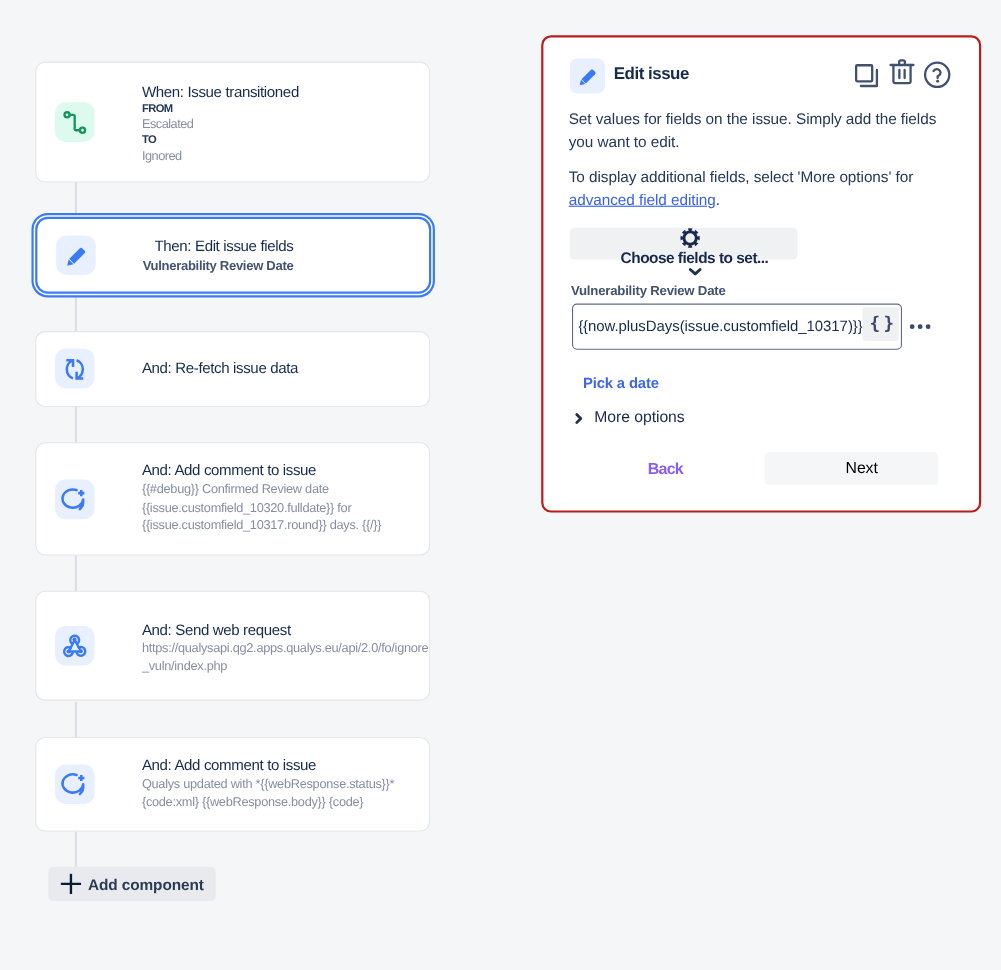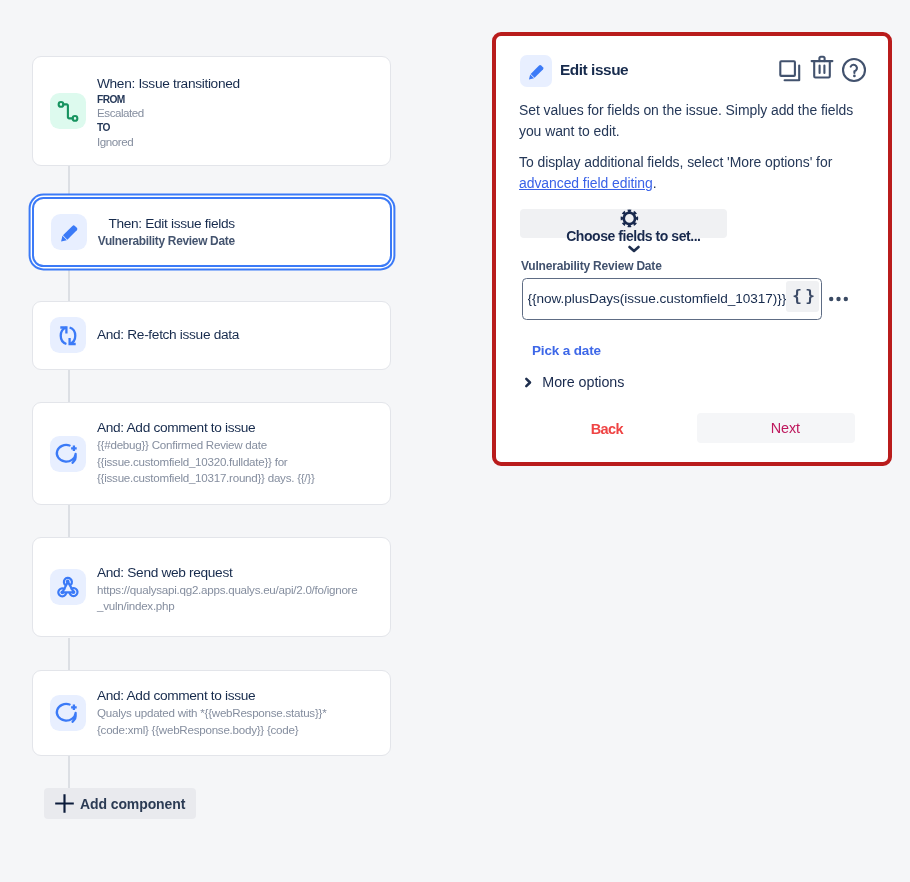--- a/index.html
+++ b/index.html
@@ -53,21 +53,21 @@
     position: absolute;
     left: 17px;
     width: 36px; height: 36px;
     border-radius: 9.5px;
     display: flex; align-items: center; justify-content: center;
     flex: none;
   }
   .ibox.green { background: #ddfaee; }
   .ibox.blue  { background: #e8efff; }
 
-  .ctext { margin-left: 64px; }
+  .ctext { margin-left: 96px; }
   .ctitle {
     font-size: 13.7px;
     color: #172b4d;
     line-height: 16px;
     letter-spacing: -0.33px;
     margin-bottom: 1px;
     white-space: nowrap;
   }
   .cline { font-size: 11.6px; line-height: 16.5px; letter-spacing: -0.25px; }
   .card1 .cline { letter-spacing: -0.45px; line-height: 14.2px; }
@@ -90,21 +90,21 @@
   }
   .plus { display: flex; }
   .add-label { font-size: 14px; font-weight: bold; color: #2b3b54; letter-spacing: -0.1px; }
 
   
   .panel {
     position: absolute;
     left: 492px; top: 32px;
     width: 400px; height: 434px;
     background: #fff;
-    border: 4px solid #b91c1c;
+    border: 2px solid #b91c1c;
     border-radius: 9px;
     padding: 0 24px;
   }
   .phead { position: absolute; left: 0; top: 0; width: 0; height: 0; }
   .ibox.small { position: absolute; left: 24px; top: 19px; width: 32px; height: 32px; border-radius: 7px; }
   .ptitle { position: absolute; left: 64px; top: 24.5px; font-size: 15.4px; font-weight: bold; color: #172b4d; letter-spacing: -0.45px; white-space: nowrap; }
   .pactions { position: absolute; left: 0; top: 0; width: 0; height: 0; }
   .actbtn { position: absolute; display: block; cursor: pointer; }
   .act-copy  { left: 280.8px; top: 21.5px; }
   .act-trash { left: 313px; top: 18px; }
@@ -164,28 +164,28 @@
 
   .moreopts { position: absolute; left: 27.8px; top: 338px; display: flex; align-items: center; cursor: pointer; }
   .mchev { display: flex; margin-right: 9.5px; }
   .mo-label { font-size: 14.3px; color: #18294d; letter-spacing: -0.05px; white-space: nowrap; }
 
   .pfooter { position: absolute; left: 0; top: 0; width: 0; height: 0; }
   .backbtn {
     position: absolute; left: 94.8px; top: 385px;
     background: transparent; border: none; cursor: pointer; padding: 0;
     font-family: "Liberation Sans", sans-serif;
-    font-size: 14.5px; font-weight: bold; color: #ef4444; letter-spacing: -0.65px;
+    font-size: 14.5px; font-weight: bold; color: #8b5cf6; letter-spacing: -0.65px;
   }
   .nextbtn {
     position: absolute; left: 201.3px; top: 377.2px;
     width: 158px; height: 29.8px;
     background: #f5f6f8; border: none; border-radius: 4px; cursor: pointer; padding: 0 0 0 18px;
     font-family: "Liberation Sans", sans-serif;
-    font-size: 14.4px; color: #be185d; letter-spacing: -0.1px;
+    font-size: 14.4px; color: #000000; letter-spacing: -0.1px;
   }
 </style>
 </head>
 <body>
 
 <div class="stage">
 
   <div class="chain">
     <div class="connector c1"></div>
     <div class="connector c2"></div>

